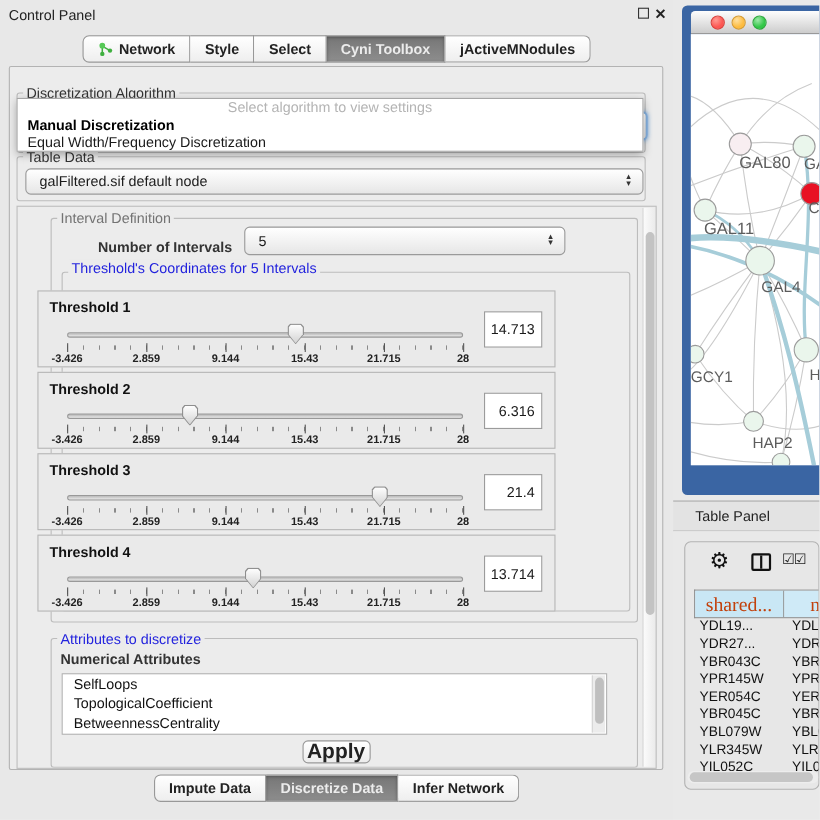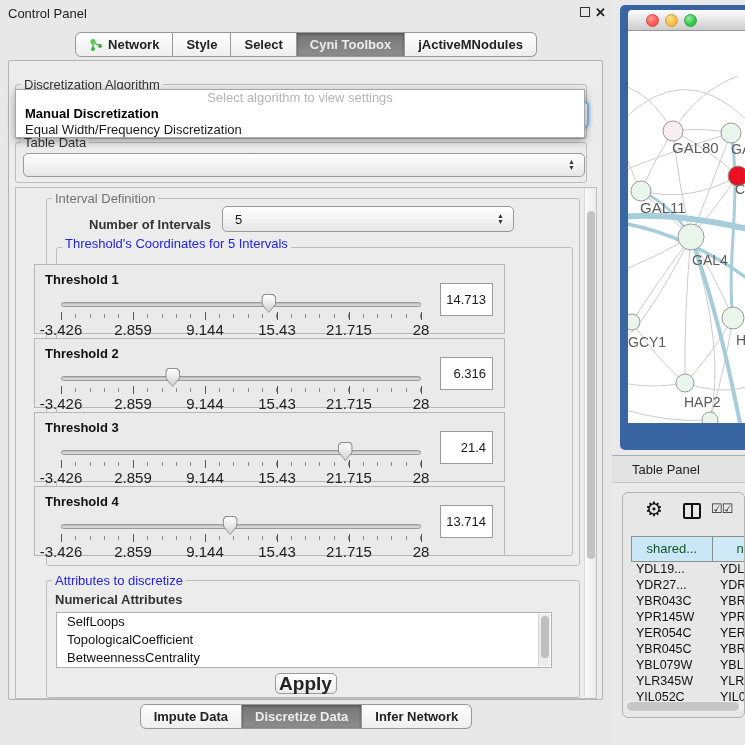--- a/index.html
+++ b/index.html
@@ -54,21 +54,21 @@
   .threshold-row .tlabel { position:absolute; left:10px; top:7px; font-weight:bold; font-size:13px; color:#111; }
   .slider-area { position:absolute; left:26px; top:34px; width:360px; height:32px; }
   .track { position:absolute; left:0; right:0; top:3px; height:5px; border:1px solid #999; border-radius:4px; background:linear-gradient(#b6b6b6,#dedede 70%,#cfcfcf); }
   .thumb-sl { position:absolute; top:-5px; width:15px; height:19px; transform:translateX(-50%); z-index:2; }
   .thumb-sl::before { content:''; position:absolute; inset:0; background:#8e8e8e; clip-path:polygon(18% 0,82% 0,100% 16%,100% 52%,50% 100%,0 52%,0 16%); }
   .thumb-sl::after { content:''; position:absolute; inset:1px; background:linear-gradient(#fefefe,#d3d3d3); clip-path:polygon(18% 0,82% 0,100% 16%,100% 52%,50% 100%,0 52%,0 16%); }
   .tickstrip { position:absolute; left:0; right:0; top:13px; height:8px; }
   .tickstrip::before { content:''; position:absolute; left:0; right:0; top:2px; height:4px; background:repeating-linear-gradient(90deg,#8a8a8a 0,#8a8a8a 1px,transparent 1px,transparent 14.36px); }
   .majortick { position:absolute; top:0; width:1px; height:8px; background:#555; }
   .ticklabels { position:absolute; left:0; right:0; top:22px; height:10px; }
-  .ticklabel { position:absolute; transform:translateX(-50%); font-size:15px; font-weight:normal; color:#222; white-space:nowrap; }
+  .ticklabel { position:absolute; transform:translateX(-50%); font-size:10px; font-weight:bold; color:#222; white-space:nowrap; }
   .value-box { position:absolute; right:11px; top:18px; width:53px; height:33px; background:#ffffff; border:1px solid #9b9b9b; font-size:13px; text-align:right; padding:8px 6px 0 0; }
 
   .attr-list { position:absolute; left:10px; top:32px; width:496px; height:56px; background:#ffffff; border:1px solid #b0b0b0; overflow:hidden; }
   .attr-item { font-size:13px; line-height:18px; padding-left:10px; color:#111; white-space:nowrap; }
   .attr-vscroll { position:absolute; right:1px; top:1px; bottom:1px; width:12px; background:#ececec; border-left:1px solid #d5d5d5; }
   .attr-vscroll .thumb { position:absolute; left:2px; top:2px; width:8px; height:42px; background:#bfbfbf; border-radius:5px; }
 
   .apply-btn { position:absolute; left:50%; top:612px; transform:translateX(-50%); width:62px; height:21px; background:linear-gradient(#ffffff,#ececec); border:1px solid #999; border-radius:5px; font-size:19px; font-weight:bold; text-align:center; line-height:19px; color:#222; }
 
   
@@ -80,21 +80,21 @@
   .tp-header { position:absolute; left:612px; top:455px; width:133px; height:28px; background:#e3e3e3; border-top:1px solid #ababab; border-bottom:1px solid #c6c6c6; }
   .tp-header span { position:absolute; left:20px; top:6px; font-size:13px; color:#222; }
   .tp-body { position:absolute; left:612px; top:483px; width:133px; height:262px; background:#e9e9e9; }
   .tp-inner { position:absolute; left:10px; top:9px; width:123px; height:226px; background:#e7e7e7; border:1px solid #b2b2b2; border-radius:6px; overflow:hidden; }
   .gear { position:absolute; left:22px; top:4px; font-size:20px; color:#111; }
   .split-icon { position:absolute; left:60px; top:10px; width:18px; height:16px; border:2px solid #111; border-radius:2px; }
   .split-icon::before { content:''; position:absolute; left:50%; top:0; bottom:0; width:2px; background:#111; transform:translateX(-1px); }
   .colvis-icon { position:absolute; left:88px; top:8px; font-size:13px; color:#222; letter-spacing:-1px; }
   .tp-table { position:absolute; left:8px; top:43px; width:220px; }
   .tp-hrow { display:flex; height:26px; border:1px solid #8e8e8e; border-right:none; }
-  .tp-hcell { background:#c9e7f5; font-size:13px; color:#14532d; line-height:24px; }
+  .tp-hcell { background:#c9e7f5; font-size:18px; color:#c2410c; line-height:24px;font-family:Liberation Serif, serif; }
   .tp-hcell.c1 { width:81px; text-align:center; border-right:1px solid #8e8e8e; }
   .tp-hcell.c2 { width:139px; padding-left:24px; background:#cfeaf7; }
   .tp-row { display:flex; height:16px; font-size:12.5px; color:#111; }
   .tp-cell.c1 { width:81px; padding-left:5px; }
   .tp-cell.c2 { width:139px; padding-left:8px; }
   .hscroll { position:absolute; left:2px; top:208px; width:119px; height:11px; background:#ededed; border-radius:6px; }
   .hscroll .thumb { position:absolute; left:2px; top:1px; width:112px; height:9px; background:#c6c6c6; border-radius:5px; }
 
   .net-icon-svg { width:14px; height:14px; display:block; }
 </style>
@@ -143,20 +143,21 @@
 
     <div class="popup">
       <div class="popup-row popup-hint">Select algorithm to view settings</div>
       <div class="popup-row popup-sel">Manual Discretization</div>
       <div class="popup-row">Equal Width/Frequency Discretization</div>
     </div>
 
     <div class="groupbox" style="left:6px; top:81px; width:572px; height:41px;"></div>
     <span class="grouplabel g-dark" style="left:12px; top:74px;">Table Data</span>
     <div class="combobox" style="left:14px; top:92px; width:562px; height:24px;">
+      <span class="val">galFiltered.sif default node</span>
       <span class="steppers">
           <span>▲</span>
           <span>▼</span>
         </span>
     </div>
 
     <div class="settings">
 
       <div class="groupbox" style="left:30px; top:10px; width:534px; height:368px;"></div>
       <span class="grouplabel g-green" style="left:36px; top:3px;">Interval Definition</span>

